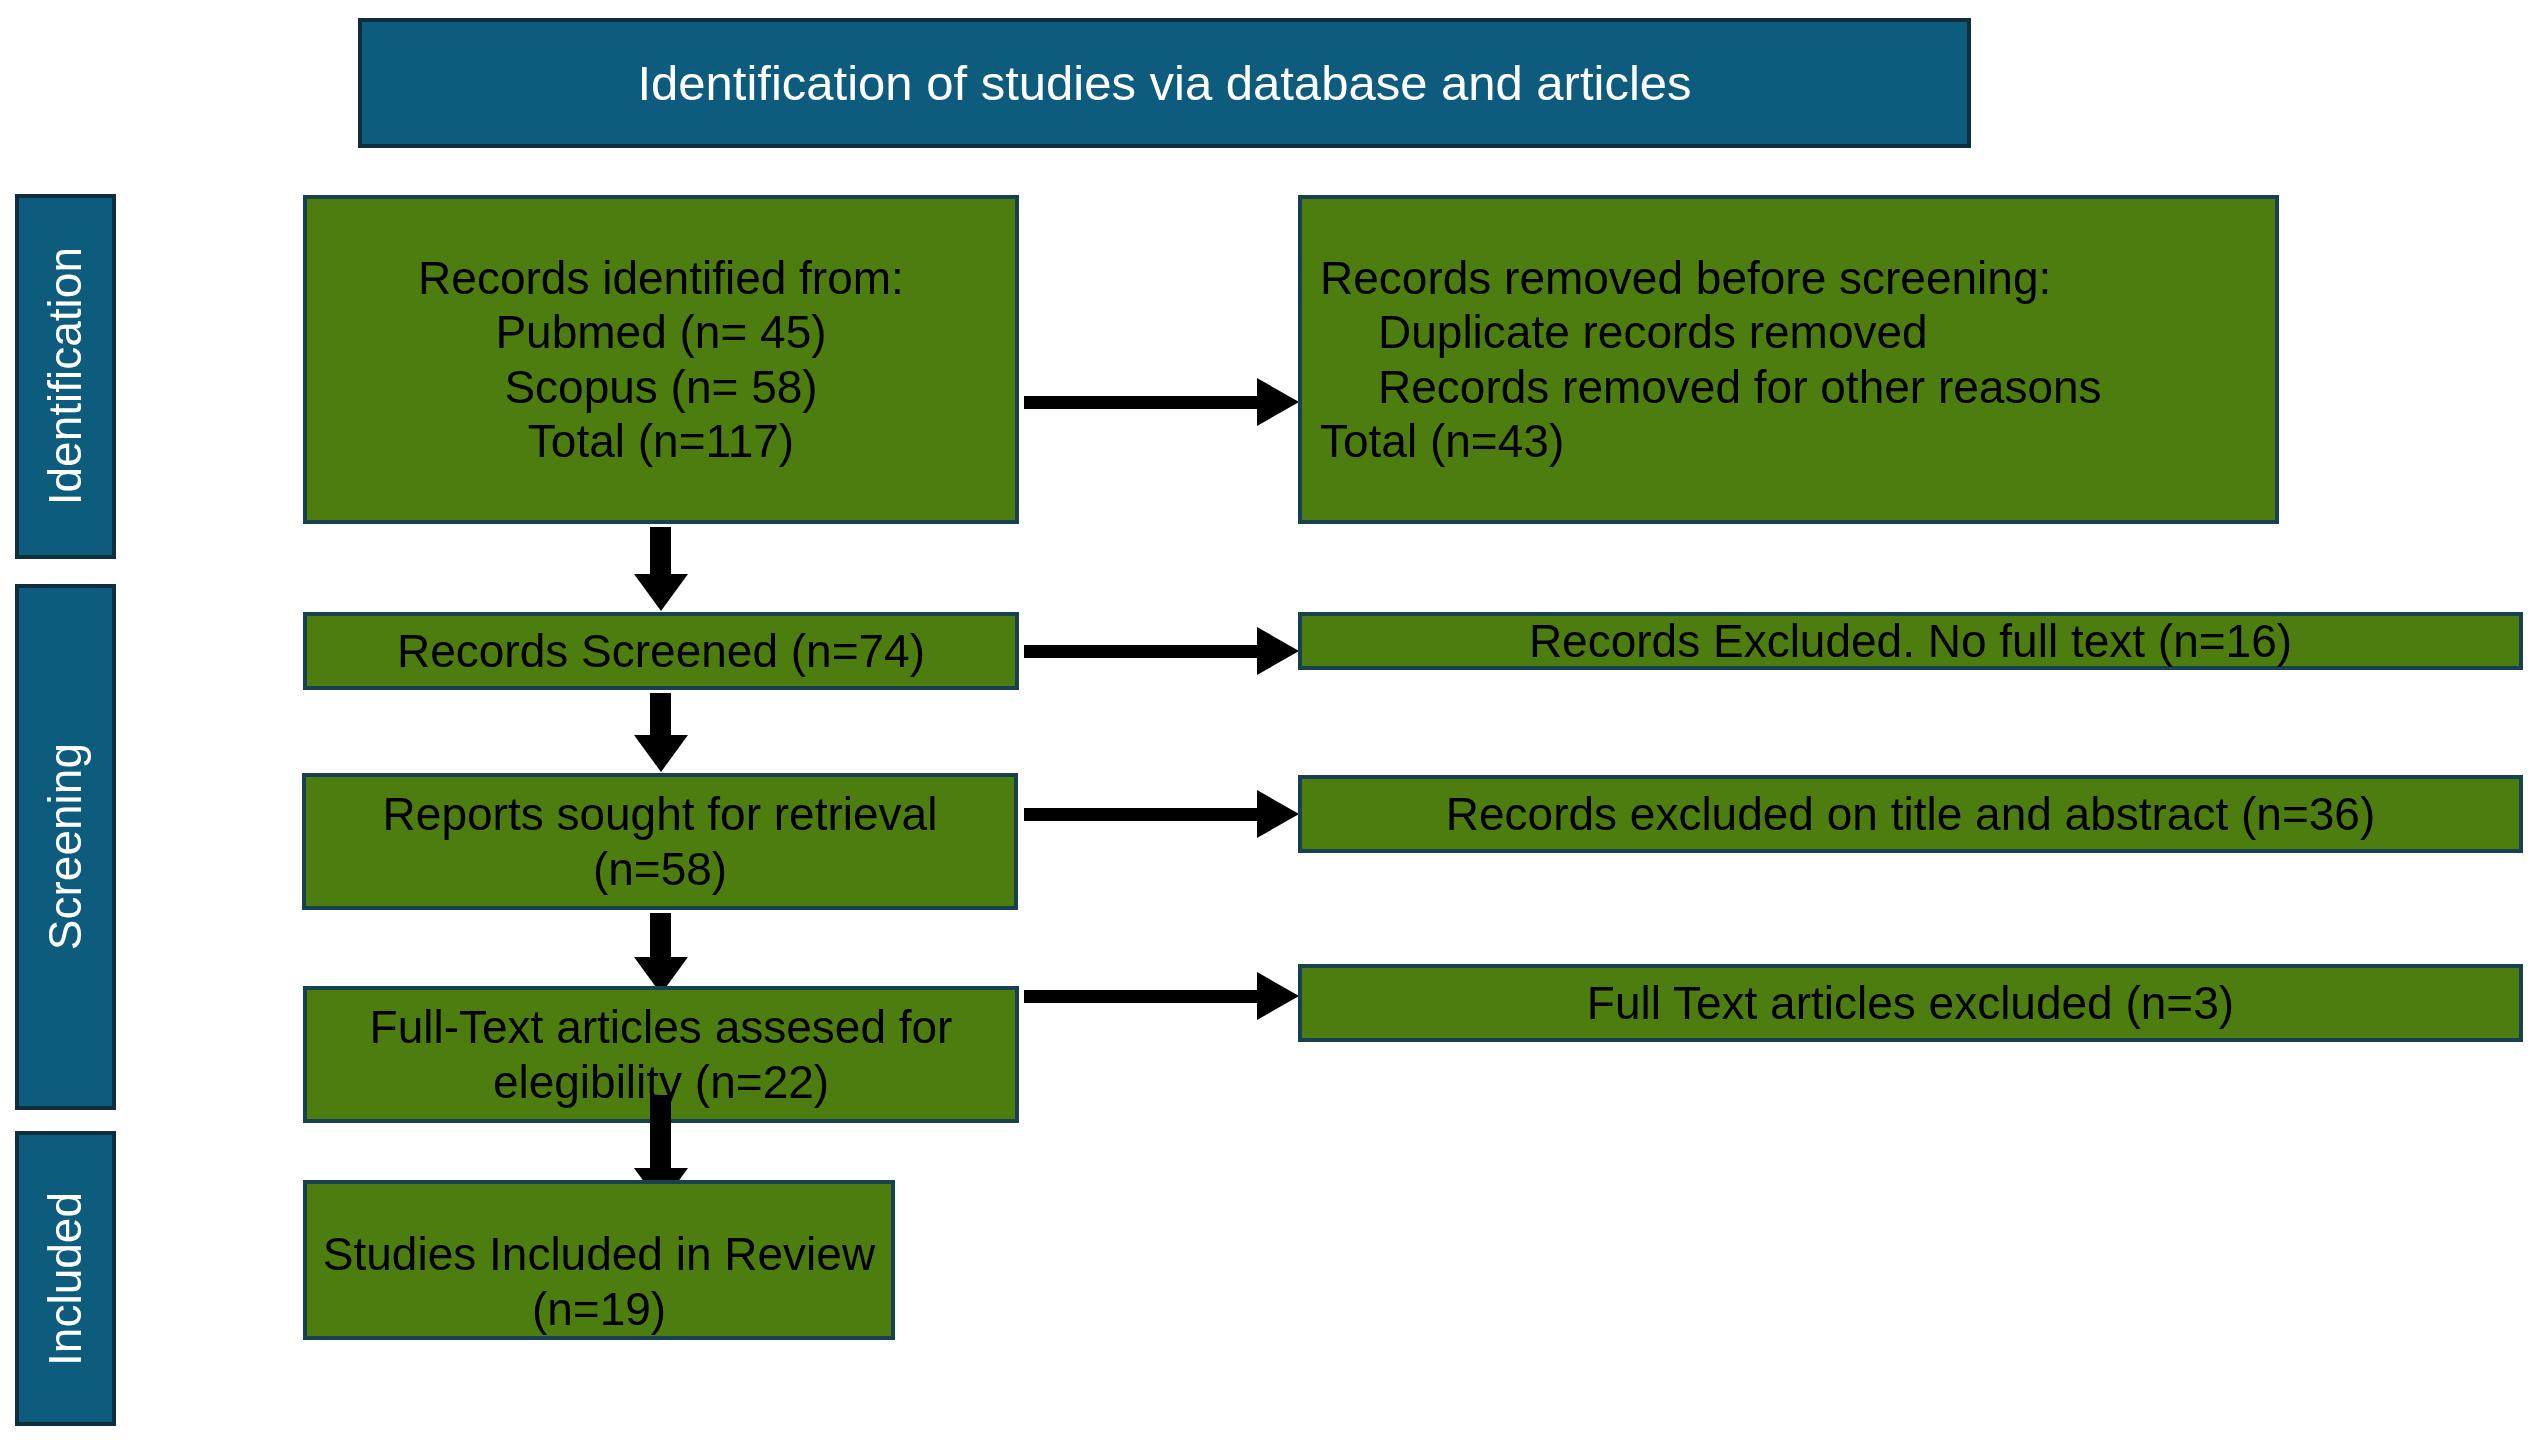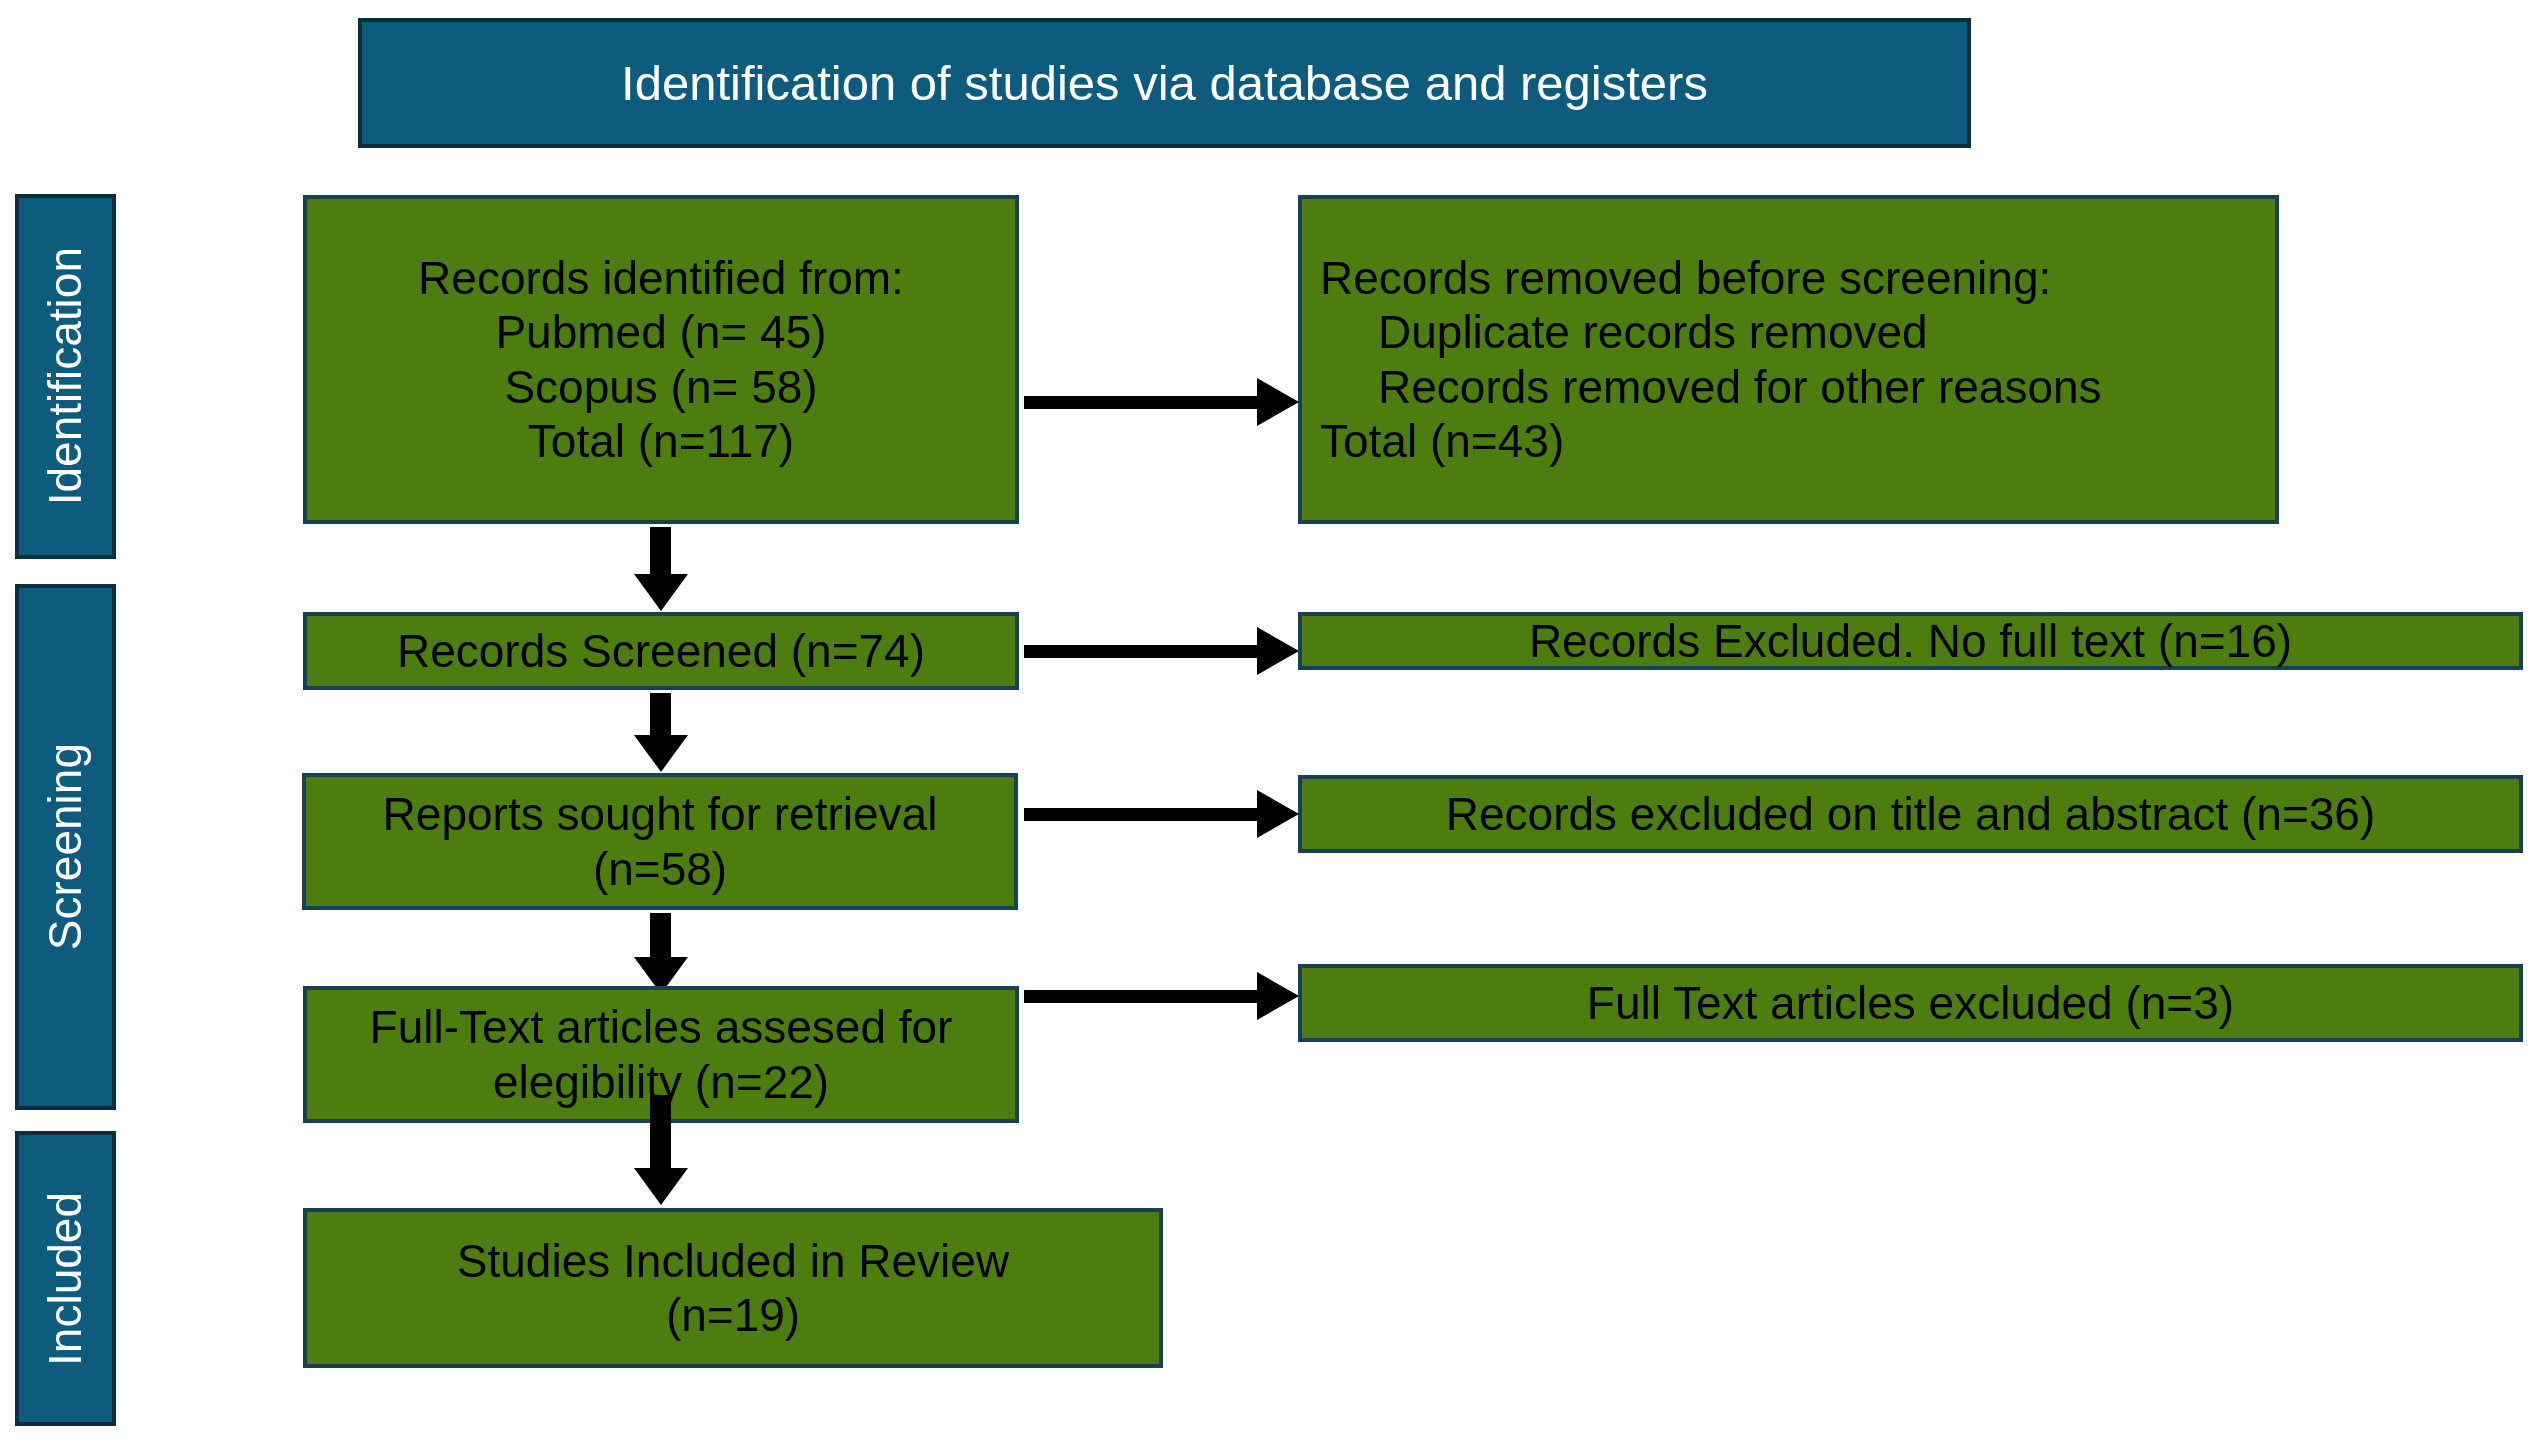--- a/index.html
+++ b/index.html
@@ -106,21 +106,21 @@
     border-right: 27px solid transparent;
     border-top: 37px solid #000000;
   }
 </style>
 </head>
 <body>
 
 <div id="diagram">
 
   <div class="teal-box" style="left:358px; top:18px; width:1613px; height:130px;">
-    <span class="banner-label">Identification of studies via database and registers</span>
+    <span class="banner-label">Identification of studies via database and articles</span>
   </div>
 
   <div class="teal-box" style="left:14.6px; top:194px; width:101px; height:365px;">
     <span class="stage-label">Identification</span>
   </div>
 
   <div class="teal-box" style="left:14.6px; top:584px; width:101px; height:526px;">
     <span class="stage-label">Screening</span>
   </div>
 
@@ -201,19 +201,19 @@
 
   <div class="box center" style="left:1298px; top:964px; width:1225px; height:78px;">
     <div class="line">Full Text articles excluded (n=3)</div>
   </div>
 
   <div class="arrow-v" style="left:661px; top:1095px; height:111px;">
     <div class="shaft" style="height:77px;"></div>
     <div class="head" style="top:73px;"></div>
   </div>
 
-  <div class="box center" style="left:303px; top:1208px; width:860px; height:160px;">
+  <div class="box center" style="left:303px; top:1180px; width:592px; height:160px;justify-content:flex-end;">
     <div class="line">Studies Included in Review</div>
     <div class="line">(n=19)</div>
   </div>
 
 </div>
 
 
 </body></html>

